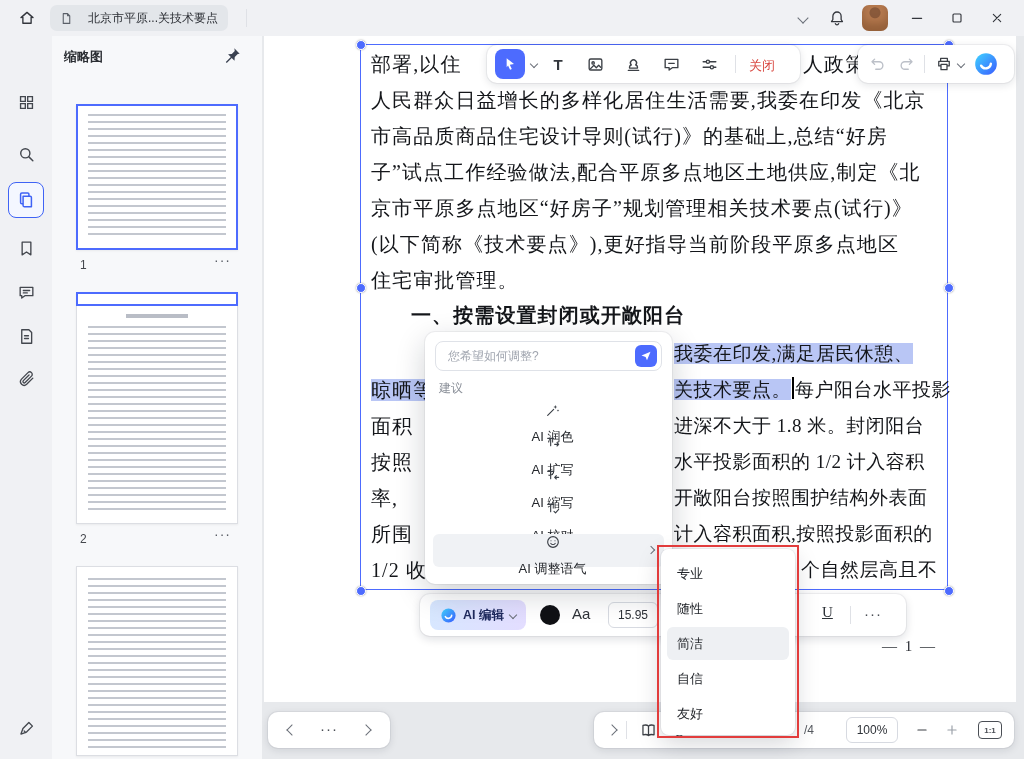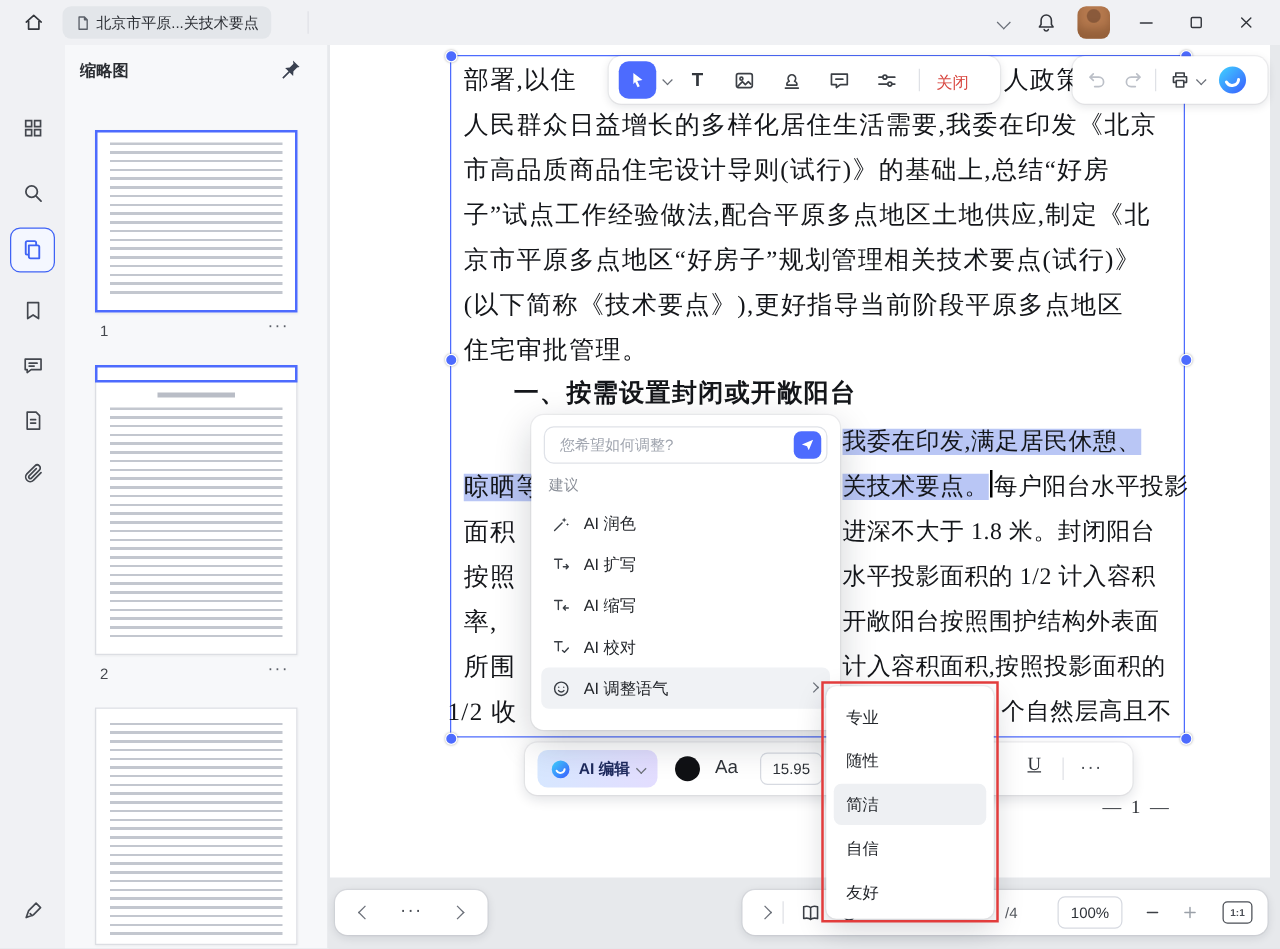--- a/index.html
+++ b/index.html
@@ -3,21 +3,21 @@
 <meta charset="utf-8">
 <style>
   html,body{margin:0;padding:0;background:#d7dade;}
   .stage{position:relative;width:1024px;height:759px;background:#eceef1;overflow:hidden;
          font-family:"Liberation Sans",sans-serif;-webkit-font-smoothing:antialiased;}
   .abs{position:absolute;}
   svg{display:block;}
   
   .titlebar{position:absolute;left:0;top:0;width:1024px;height:36px;background:#f0f1f4;border-bottom:1px solid #e6e8eb;}
   .tbtn{position:absolute;top:5px;width:26px;height:26px;display:flex;align-items:center;justify-content:center;border-radius:6px;color:#33363c;}
-  .tab{position:absolute;left:50px;top:5px;height:26px;display:flex;align-items:center;gap:4px;padding:0 10px;background:#e3e6ea;border-radius:7px;}
+  .tab{position:absolute;left:50px;top:5px;height:26px;display:flex;align-items:center;gap:15px;padding:0 10px;background:#e3e6ea;border-radius:7px;}
   .tab span{font-size:12px;color:#2c2f35;white-space:nowrap;}
   .vdiv{width:1px;height:18px;background:#dfe1e6;}
   .chv{display:inline-block;width:7px;height:7px;border-right:1.7px solid #6a6f78;border-bottom:1.7px solid #6a6f78;}
   .chv.down{transform:rotate(45deg);}
   .chv.right{transform:rotate(-45deg);}
   .chv.left{transform:rotate(135deg);}
   .chv.sm{width:5px;height:5px;}
   .avatar{position:absolute;left:862px;top:5px;width:26px;height:26px;border-radius:7px;
           background:radial-gradient(circle at 50% 30%,#8a5a3b 0 5px,#b5794e 6px);box-shadow:inset 0 -8px 8px rgba(90,50,20,.35);}
   
@@ -53,21 +53,21 @@
   .closelbl{font-size:13px;font-weight:500;color:#d8463f;}
   
   .popup{position:absolute;left:425px;top:332px;width:247px;height:252px;background:#fff;border-radius:10px;
          box-shadow:0 10px 30px rgba(16,24,40,.20),0 0 0 1px rgba(16,24,40,.05);z-index:20;}
   .ai-input{position:absolute;left:10px;top:9px;width:227px;height:30px;box-sizing:border-box;border:1px solid #dfe2e8;border-radius:8px;
             display:flex;align-items:center;padding:0 4px 0 10px;}
   .ai-q{flex:1;border:none;outline:none;font-size:12px;color:#33363c;background:transparent;min-width:0;}
   .ai-q::placeholder{color:#a0a5af;}
   .sendbtn{width:22px;height:22px;background:#4d6bfe;border-radius:6px;display:flex;align-items:center;justify-content:center;flex:0 0 auto;}
   .seclbl{position:absolute;left:14px;top:48px;font-size:12px;color:#8b9099;}
-  .mitem{position:absolute;left:8px;width:231px;height:33px;display:flex;align-items:center;gap:10px;padding-left:8px;box-sizing:border-box;border-radius:6px;}
+  .mitem{position:absolute;left:8px;width:231px;height:33px;display:flex;align-items:center;gap:10px;padding-left:8px;box-sizing:border-box;border-radius:6px;flex-direction:column;}
   .mitem span.t{font-size:13px;color:#23262b;}
   .mitem.hov{background:#f0f2f5;}
   
   .tonemenu{position:absolute;left:661px;top:549px;width:134px;height:186px;background:#fff;border-radius:8px;
             box-shadow:0 8px 24px rgba(16,24,40,.18),0 0 0 1px rgba(16,24,40,.05);z-index:21;}
   .titem{position:absolute;left:6px;width:122px;height:33px;line-height:33px;padding-left:10px;box-sizing:border-box;font-size:13px;color:#23262b;border-radius:6px;}
   .titem.hov{background:#eef0f3;}
   .redbox{position:absolute;left:657px;top:545px;width:142px;height:193px;box-sizing:border-box;border:2.5px solid #e23c3c;z-index:22;pointer-events:none;}
   
   .fmtbar{position:absolute;left:420px;top:594px;width:486px;height:42px;background:#fff;border-radius:10px;
@@ -254,21 +254,21 @@
     <span class="hl">关技术要点。</span><span class="caret"></span><span>每户阳台水平投影</span>
   </div>
   <div class="dl" style="left:371px;top:412px">面积</div>
   <div class="dl fragr" style="left:674px;top:412px">进深不大于 1.8 米。封闭阳台</div>
   <div class="dl" style="left:371px;top:448px">按照</div>
   <div class="dl fragr" style="left:674px;top:448px">水平投影面积的 1/2 计入容积</div>
   <div class="dl" style="left:371px;top:484px">率,</div>
   <div class="dl fragr" style="left:674px;top:484px">开敞阳台按照围护结构外表面</div>
   <div class="dl" style="left:371px;top:520px">所围</div>
   <div class="dl fragr" style="left:674px;top:520px">计入容积面积,按照投影面积的</div>
-  <div class="dl" style="left:358px;top:556px">1/2 收</div>
+  <div class="dl" style="left:371px;top:556px">1/2 收</div>
   <div class="dl fragr" style="left:801px;top:556px">个自然层高且不</div>
 
   <div class="pgnum">— 1 —</div>
 
 
   <div class="pill" style="left:487px;top:45px;width:313px;height:38px">
     <div class="cursorbtn">
       <span>
           <svg width="16" height="16" viewBox="0 0 24 24">
             <path d="M7 3.5l11 8.5-6.3 1.2 3 6.3-2.6 1.2-3-6.3L7 17z" fill="#fff"></path>

